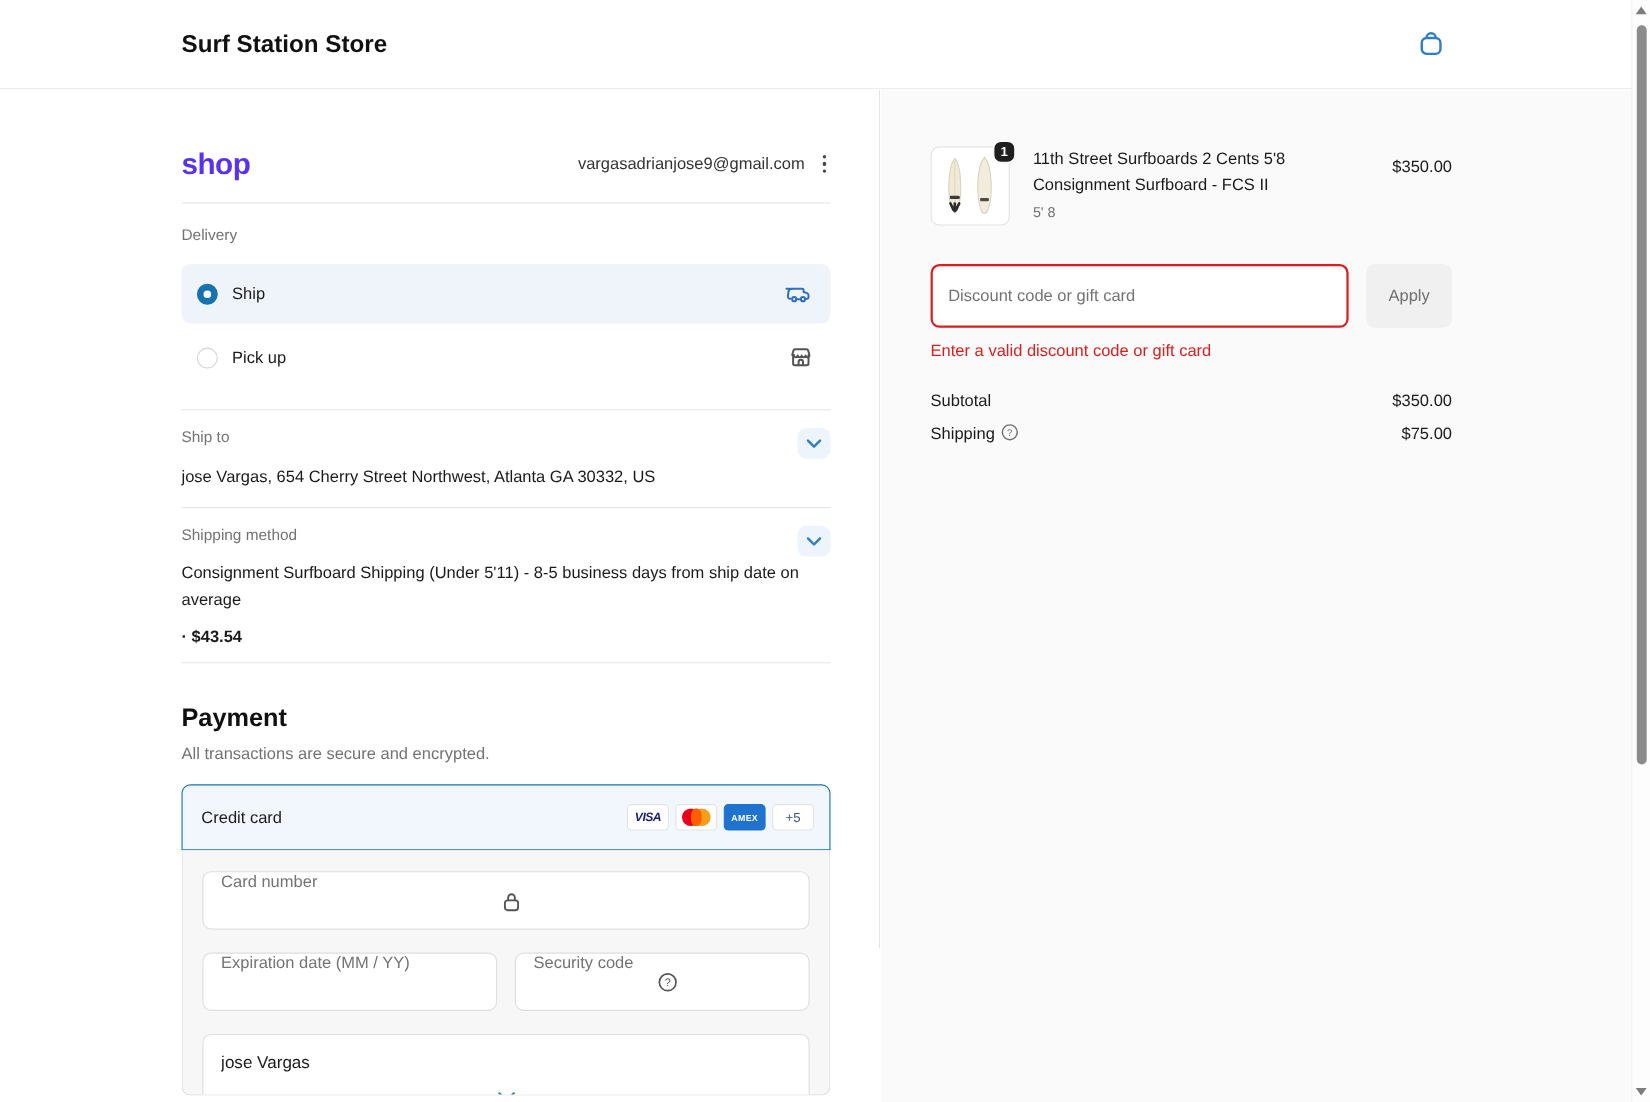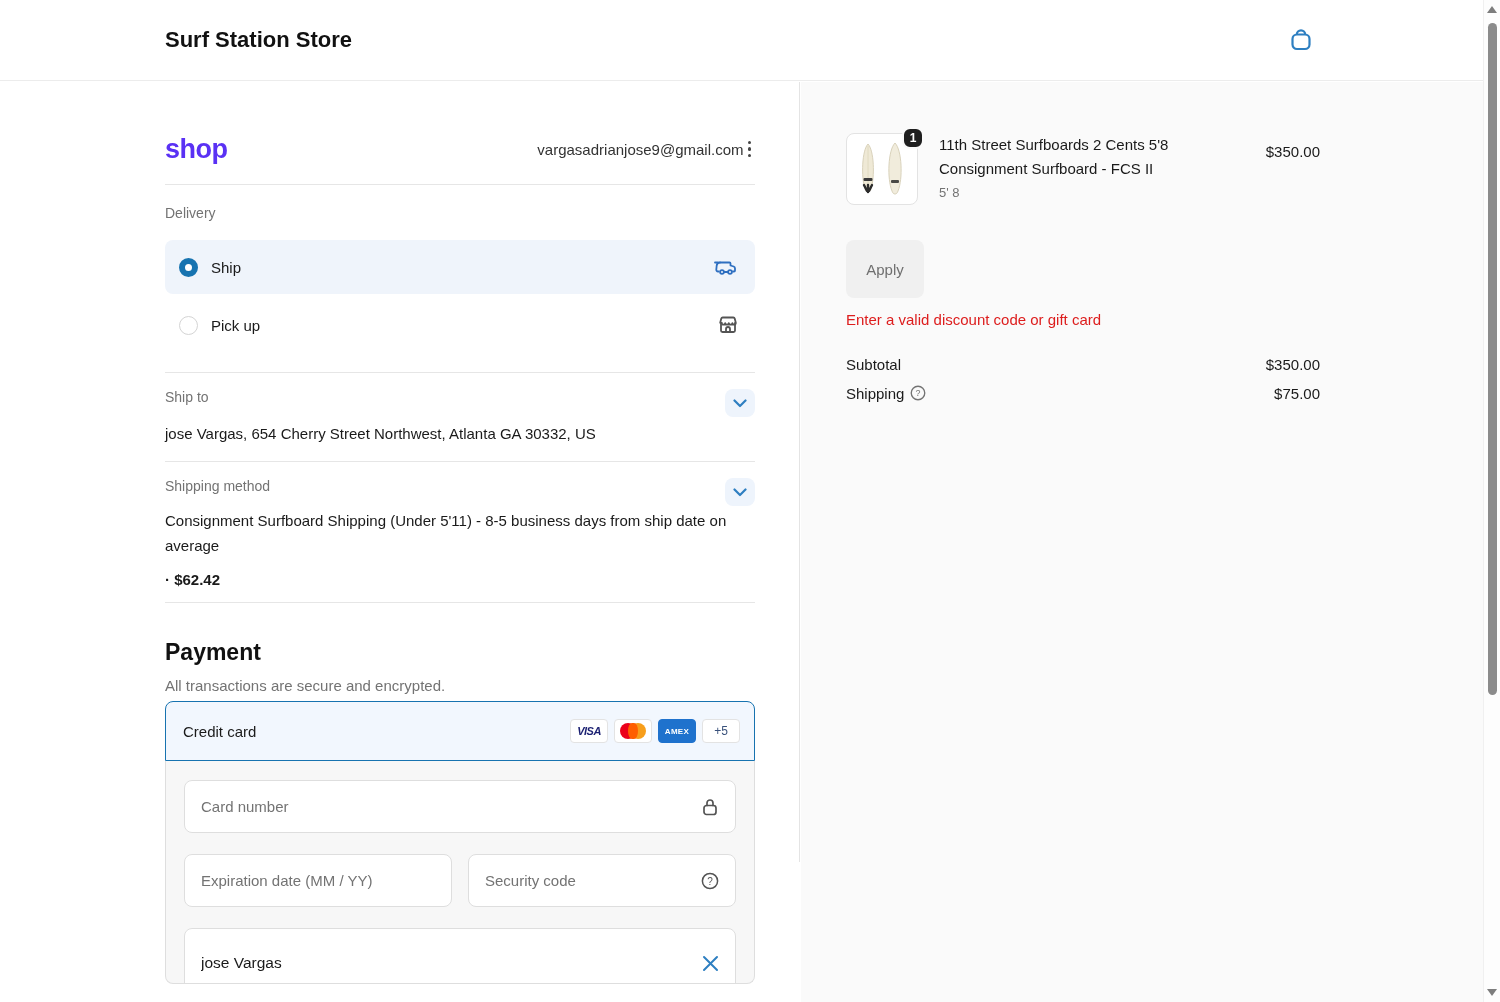--- a/index.html
+++ b/index.html
@@ -14,21 +14,21 @@
   
   .left-col  { position:absolute; left:0; top:82px; width:800px; height:780px; background:#fff; border-right:1px solid #e4e4e4; }
   .right-col { position:absolute; left:801px; top:82px; width:682px; height:920px; background:#fafafa; }
   .left-inner { position:absolute; left:165px; top:0; width:590px; }
 
   .divider { border:none; border-top:1px solid #e6e6e6; width:100%; }
 
   
   .account-row { display:flex; align-items:center; height:40px; margin-top:47px; }
   .shop-logo { font-size:27px; font-weight:bold; color:#5a31f4; letter-spacing:-0.5px; }
-  .account-right { margin-left:auto; display:flex; align-items:center; gap:0;justify-content:space-between; }
+  .account-right { margin-left:auto; display:flex; align-items:center; gap:12px;justify-content:space-between; }
   .account-email { font-size:15px; color:#333; }
   .kebab { display:flex; flex-direction:column; gap:3px; padding:4px; background:none; border:none; cursor:pointer; }
   .kebab i { width:3.5px; height:3.5px; border-radius:50%; background:#444; }
   .divider-account { margin-top:15px; }
 
   
   .section-label { font-size:14px; color:#737373; }
   .delivery-label { margin-top:20px; }
   .option-row { display:flex; align-items:center; height:54px; border-radius:8px; padding:0 16px 0 14px; }
   .option-ship { background:#eff4fb; margin-top:19px; }
@@ -45,36 +45,36 @@
   .mini-head { display:flex; align-items:flex-start; }
   .chev-btn { margin-left:auto; width:30px; height:28px; border:none; border-radius:8px; background:#eef4fc; cursor:pointer; display:flex; align-items:center; justify-content:center; }
   .mini-body { font-size:15px; color:#1a1a1a; line-height:25px; margin-top:10px; }
   .method-price { font-size:15px; font-weight:bold; margin-top:13px; }
   .divider-shipto { margin-top:15px; }
   .divider-method { margin-top:14px; }
 
   
   .payment-title { font-size:23px; font-weight:bold; color:#111; margin-top:36px; }
   .payment-sub { font-size:15px; color:#737373; margin-top:11px; }
-  .cc-box { margin-top:7px; }
+  .cc-box { margin-top:19px; }
   .cc-header { height:60px; border:1px solid #1773b0; border-radius:8px 8px 0 0; background:#f2f7fe; display:flex; align-items:center; padding:0 14px 0 17px; }
   .cc-header-label { font-size:15px; color:#1a1a1a; }
   .cc-badges { margin-left:auto; display:flex; gap:6px; }
   .badge { width:38px; height:24px; border-radius:4px; display:flex; align-items:center; justify-content:center; background:#fff; border:1px solid #e3e3e3; }
   .badge-visa span { font-size:11px; font-weight:bold; font-style:italic; color:#1a1f71; letter-spacing:-0.5px; }
   .badge-amex { background:#1f72cd; border-color:#1f72cd; }
   .badge-amex span { font-size:8px; font-weight:bold; color:#fff; letter-spacing:0.3px; }
   .badge-more span { font-size:12px; color:#39517b; }
   .mc-circles { position:relative; width:26px; height:16px; }
   .mc-circles i { position:absolute; top:0; width:16px; height:16px; border-radius:50%; }
   .mc-red { left:0; background:#eb001b; }
   .mc-orange { right:0; background:#f79e1b; }
   .mc-mid { left:8px; width:10px!important; background:#ff5f00; border-radius:40%/50%!important; }
   .cc-body { background:#f7f7f7; border:1px solid #dedede; border-top:none; border-radius:0 0 8px 8px; padding:19px 18px 18px 18px; height:223px; overflow:hidden; }
-  .field { background:#fff; border:1px solid #dedede; border-radius:8px; height:53px; display:flex; align-items:center; padding:0 16px; }
+  .field { background:#fff; border:1px solid #dedede; border-radius:8px; height:53px; display:flex; align-items:center; padding:0 16px;flex-direction:column; }
   .field input { border:none; outline:none; font-size:15px; color:#1a1a1a; background:transparent; width:100%; font-family:"Liberation Sans",sans-serif; }
   .field input::placeholder { color:#737373; opacity:1; }
   .field-icon { margin-left:10px; flex:0 0 auto; display:flex; }
   .field-row2 { display:flex; gap:16px; margin-top:21px; }
   .field-row2 .field { flex:1; }
   .field-name { margin-top:21px; height:70px; align-items:stretch; }
   .float-wrap { display:flex; flex-direction:column; justify-content:center; flex:1; gap:3px; }
   .float-label { font-size:12.5px; color:#737373; }
   .field-name input { font-size:15.5px; }
   .clear-btn { border:none; background:none; cursor:pointer; align-self:center; display:flex; }
@@ -191,21 +191,21 @@
     <div class="mini-section">
       <div class="mini-head">
         <span class="section-label">Shipping method</span>
         <button class="chev-btn">
           <svg width="14" height="9" viewBox="0 0 14 9" fill="none">
               <path d="M1.5 1.5 7 7l5.5-5.5" stroke="#2e7fc1" stroke-width="2.2" stroke-linecap="round" stroke-linejoin="round"></path>
             </svg>
         </button>
       </div>
       <div class="mini-body" style="margin-top:2px;">Consignment Surfboard Shipping (Under 5'11) - 8-5 business days from ship date on average</div>
-      <div class="method-price">· $62.42</div>
+      <div class="method-price">· $43.54</div>
     </div>
     <hr class="divider divider-method">
 
     <div class="payment-title">Payment</div>
     <div class="payment-sub">All transactions are secure and encrypted.</div>
 
     <div class="cc-box">
       <div class="cc-header">
         <span class="cc-header-label">Credit card</span>
         <span class="cc-badges">
@@ -291,20 +291,23 @@
         <span class="qty-badge">1</span>
       </div>
       <div class="item-info">
         <div class="item-title">11th Street Surfboards 2 Cents 5'8 Consignment Surfboard - FCS II</div>
         <div class="item-variant">5' 8</div>
       </div>
       <div class="item-price">$350.00</div>
     </div>
 
     <div class="discount-row">
+      <div class="discount-field">
+        <input type="text" placeholder="Discount code or gift card" style="">
+      </div>
       <button class="apply-btn">Apply</button>
     </div>
     <div class="discount-error">Enter a valid discount code or gift card</div>
 
     <div class="summary">
       <div class="summary-row">
         <span class="summary-label">Subtotal</span>
         <span class="summary-value">$350.00</span>
       </div>
       <div class="summary-row">

